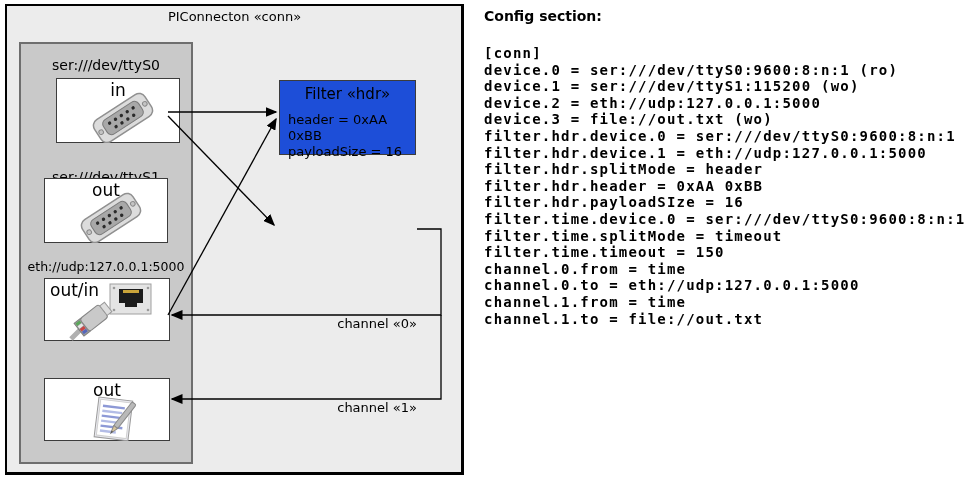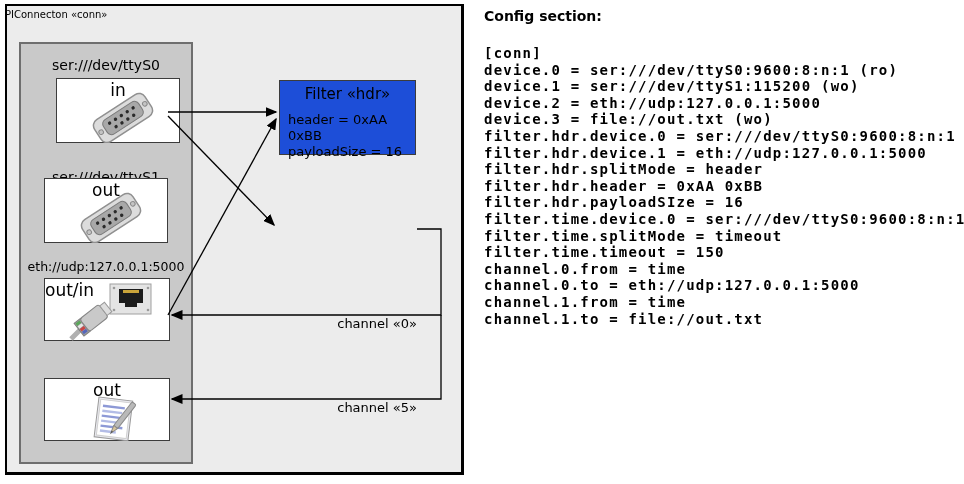--- a/index.html
+++ b/index.html
@@ -5,33 +5,33 @@
   html,body { margin:0; padding:0; background:#fff; }
   .stage { position:relative; width:964px; height:484px; background:#ffffff;
            font-family:"DejaVu Sans", sans-serif; color:#000; overflow:hidden; }
 
   
   .diagram { position:absolute; left:0; top:0; width:470px; height:484px; }
   .outer-box { position:absolute; left:5px; top:4px; width:459px; height:471px;
                box-sizing:border-box; background:#ececec;
                border:2px solid #000; border-right-width:3px; border-bottom-width:3px; }
   .diagram-title { position:absolute; left:5px; top:9px; width:459px;
-                   font-size:10px; }
+                   text-align:center; font-size:13px; }
   .group { position:absolute; box-sizing:border-box; background:#c9c9c9;
            border:2px solid #6e6e6e; }
   .devices-group { left:19px; top:42px; width:174px; height:422px; }
   .filters-group { left:255px; top:42px; width:200px; height:422px; }
   .group-title { text-align:center; margin-top:3px; font-size:15px; }
 
   .dev-label { position:absolute; font-size:14px; text-align:center; white-space:nowrap; }
   .dev-label.small { font-size:12.5px; }
   .dev-box { position:absolute; box-sizing:border-box; background:#fff;
              border:1.5px solid #3c3c3c; }
   .dev-dir { font-size:17px; text-align:center; margin-top:1px; }
-  .dev-dir.left { text-align:left; }
+  .dev-dir.left { text-align:left; padding-left:5px; }
   .dev-box svg { position:absolute; }
 
   .filter-box { position:absolute; box-sizing:border-box; background:#1d4ed8;
                 border:1.5px solid #3c3c3c; }
   .filter-title { font-size:15px; text-align:center; margin-top:4px; }
   .filter-line { font-size:13px; margin-left:8px; line-height:16px; }
   .filter-line.gap1 { margin-top:9px; }
   .filter-line.gap2 { margin-top:11px; }
 
   .channel-label { position:absolute; font-size:13px; text-align:right;
@@ -150,21 +150,21 @@
     </div>
 
     <div class="filter-box" style="left:279px; top:80px; width:137px; height:75px;">
       <div class="filter-title">Filter «hdr»</div>
       <div class="filter-line gap1">header = 0xAA 0xBB</div>
       <div class="filter-line">payloadSize = 16</div>
     </div>
 
 
     <div class="channel-label" style="top:292px;">channel «0»</div>
-    <div class="channel-label" style="top:376px;">channel «5»</div>
+    <div class="channel-label" style="top:376px;">channel «1»</div>
 
     <svg class="arrows" width="470" height="484" viewBox="0 0 470 484">
       <defs>
         <marker id="ah" markerWidth="12" markerHeight="10" refX="10.5" refY="5" orient="auto" markerUnits="userSpaceOnUse">
           <path d="M0,0 L12,5 L0,10 z" fill="#000"></path>
         </marker>
       </defs>
       <g stroke="#000" stroke-width="1.3" fill="none">
         <line x1="168" y1="112" x2="276" y2="112" marker-end="url(#ah)"></line>
         <line x1="168" y1="116" x2="274" y2="225" marker-end="url(#ah)"></line>

